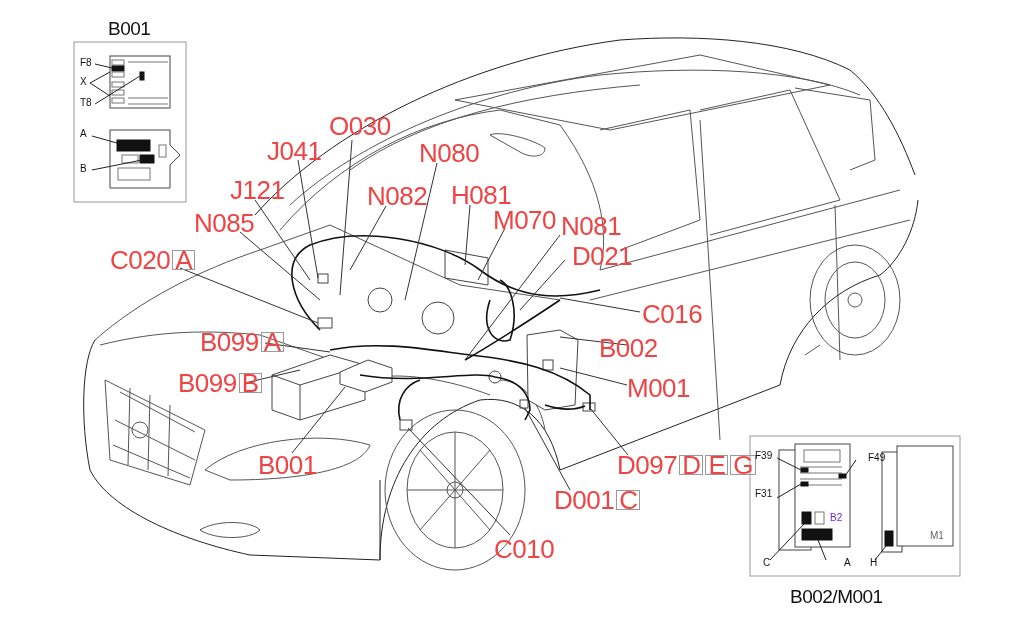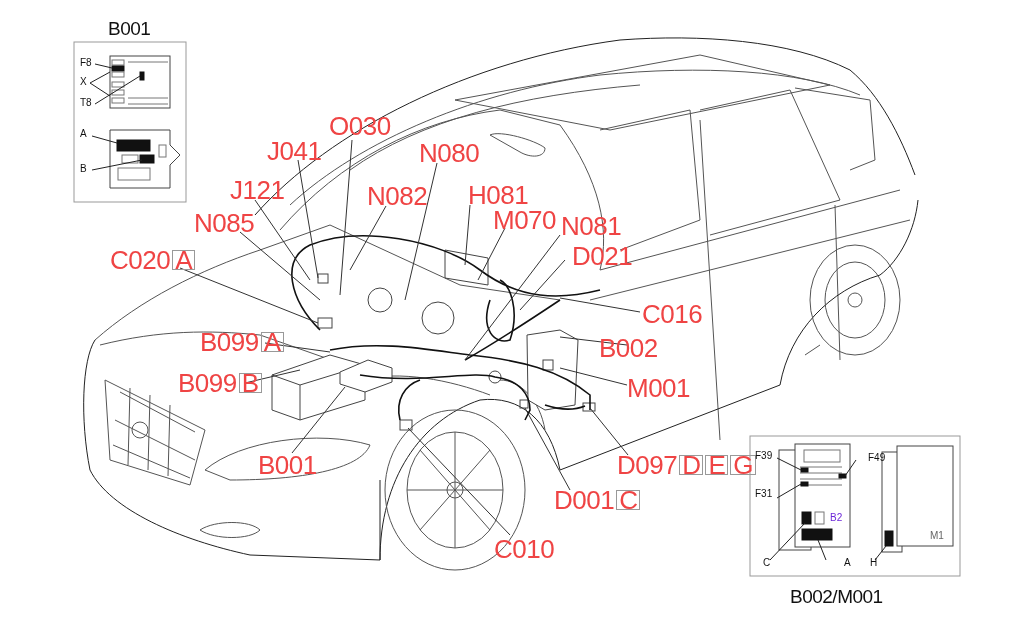--- a/index.html
+++ b/index.html
@@ -177,21 +177,21 @@
       <line x1="875" y1="560" x2="886" y2="546"></line>
     </g>
   </g>
 </svg>
 
 <div class="lbl" style="left:329px;top:116px"><span>O030</span></div>
 <div class="lbl" style="left:267px;top:141px"><span>J041</span></div>
 <div class="lbl" style="left:419px;top:143px"><span>N080</span></div>
 <div class="lbl" style="left:230px;top:180px"><span>J121</span></div>
 <div class="lbl" style="left:367px;top:186px"><span>N082</span></div>
-<div class="lbl" style="left:468px;top:185px"><span>H081</span></div>
+<div class="lbl" style="left:451px;top:185px"><span>H081</span></div>
 <div class="lbl" style="left:194px;top:213px"><span>N085</span></div>
 <div class="lbl" style="left:493px;top:210px"><span>M070</span></div>
 <div class="lbl" style="left:561px;top:216px"><span>N081</span></div>
 <div class="lbl" style="left:110px;top:250px"><span>C020</span><span class="box">A</span></div>
 <div class="lbl" style="left:572px;top:246px"><span>D021</span></div>
 <div class="lbl" style="left:642px;top:304px"><span>C016</span></div>
 <div class="lbl" style="left:200px;top:332px"><span>B099</span><span class="box">A</span></div>
 <div class="lbl" style="left:599px;top:338px"><span>B002</span></div>
 <div class="lbl" style="left:178px;top:373px"><span>B099</span><span class="box">B</span></div>
 <div class="lbl" style="left:627px;top:378px"><span>M001</span></div>

